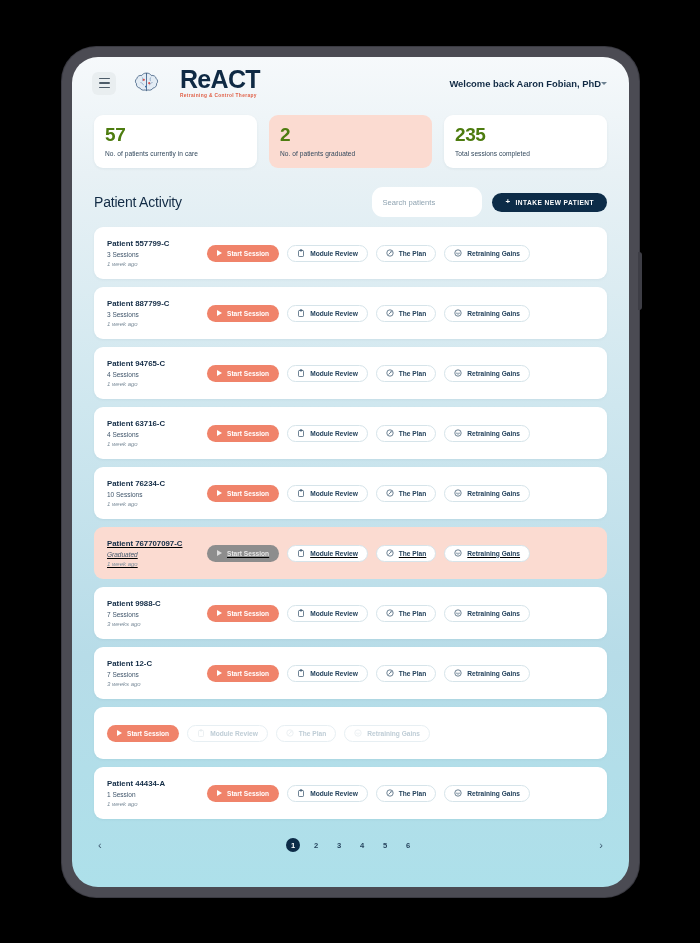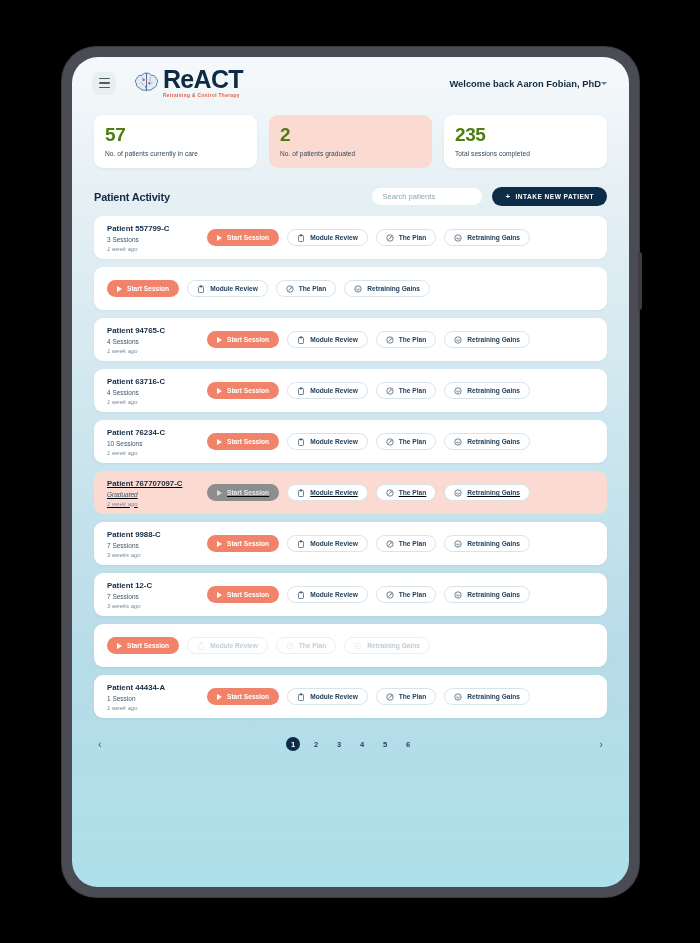--- a/index.html
+++ b/index.html
@@ -47,21 +47,21 @@
     background: #e9eef0;
     border-radius: 6px;
     display: flex; flex-direction: column;
     align-items: center; justify-content: center;
     gap: 3px;
     cursor: pointer;
     flex: 0 0 auto;
   }
   #menu-button i { display:block; width: 11px; height: 1.6px; background: #4d5c69; border-radius: 1px; }
 
-  #brand { display: flex; align-items: center; gap: 3px; margin-left: 17px; }
+  #brand { display: flex; align-items: center; gap: 20px; margin-left: 17px; }
   #brand-logo { width: 27px; height: 27px; flex: 0 0 auto; }
   #brand-text { line-height: 1; }
   #brand-title {
     font-size: 25px; font-weight: bold; color: #0f2a44;
     letter-spacing: -0.7px;
   }
   #brand-sub {
     font-size: 4.8px; font-weight: bold; color: #e05f46;
     letter-spacing: 0.35px; margin-top: 2px;
   }
@@ -90,24 +90,24 @@
   }
   .stat-card.highlight { background: #fbdbd1; box-shadow: none; }
   .stat-value { font-size: 19px; font-weight: bold; color: #4d7c0f; line-height: 1; letter-spacing: -0.4px; }
   .stat-label { font-size: 6.6px; color: #32485c; margin-top: 6px; letter-spacing: 0.05px; }
 
   
   #activity-head {
     display: flex; align-items: center;
     padding: 19px 22px 0 22px;
   }
-  #activity-title { font-size: 11px; font-weight: bold; color: #122b45; letter-spacing: -0.2px; }
+  #activity-title { font-size: 14px; font-weight: normal; color: #122b45; letter-spacing: -0.2px; }
   #search-input {
     margin-left: auto;
-    width: 110px; height: 17px;
+    width: 110px; height: 30px;
     border: none; outline: none;
     border-radius: 11px;
     background: #ffffff;
     font-size: 7.6px;
     color: #43586b;
     padding: 0 10px;
     font-family: "Liberation Sans", sans-serif;
   }
   #search-input::placeholder { color: #8fa3b1; }
   #intake-button {
@@ -126,21 +126,21 @@
   #intake-button .plus { font-size: 8px; font-weight: bold; line-height: 1; }
 
   
   #patient-list {
     padding: 10px 22px 0 22px;
     display: flex; flex-direction: column; gap: 8px;
   }
   .patient-row {
     background: #ffffff;
     border-radius: 9px;
-    height: 43px;
+    height: 52px;
     display: flex; align-items: center;
     padding: 0 13px;
     box-shadow: 0 1px 3px rgba(20,50,70,0.05);
   }
   .patient-row.graduated { background: #fbdbd1; box-shadow: none; text-decoration: underline; }
 
   .patient-info { width: 100px; flex: 0 0 auto; }
   .patient-name { font-size: 7.8px; font-weight: bold; color: #122b45; }
   .patient-sessions { font-size: 6.5px; color: #3f556a; margin-top: 3px; }
   .patient-sessions.italic { font-style: italic; }
@@ -309,20 +309,25 @@
               <circle cx="8" cy="8" r="6.4"></circle>
               <path d="M5.4 9.4 Q8 11.6 10.6 9.4" stroke-linecap="round"></path>
               <circle cx="5.9" cy="6.3" r="0.7" fill="currentColor" stroke="none"></circle>
               <circle cx="10.1" cy="6.3" r="0.7" fill="currentColor" stroke="none"></circle>
             </svg>
             <span>Retraining Gains</span>
           </button>
         </div>
       </div>
       <div class="patient-row">
+        <div class="patient-info">
+          <div class="patient-name">Patient 887799-C</div>
+          <div class="patient-sessions">3 Sessions</div>
+          <div class="patient-time">1 week ago</div>
+        </div>
         <div class="actions">
           <button class="btn-start">
             <span class="play-tri"></span>
             <span>Start Session</span>
           </button>
           <button class="btn-ghost">
             <svg class="icn" viewBox="0 0 16 16" fill="none" stroke="currentColor" stroke-width="1.3">
               <rect x="3" y="3" width="10" height="12" rx="1.6"></rect>
               <rect x="6" y="1.2" width="4" height="3" rx="1"></rect>
             </svg>

